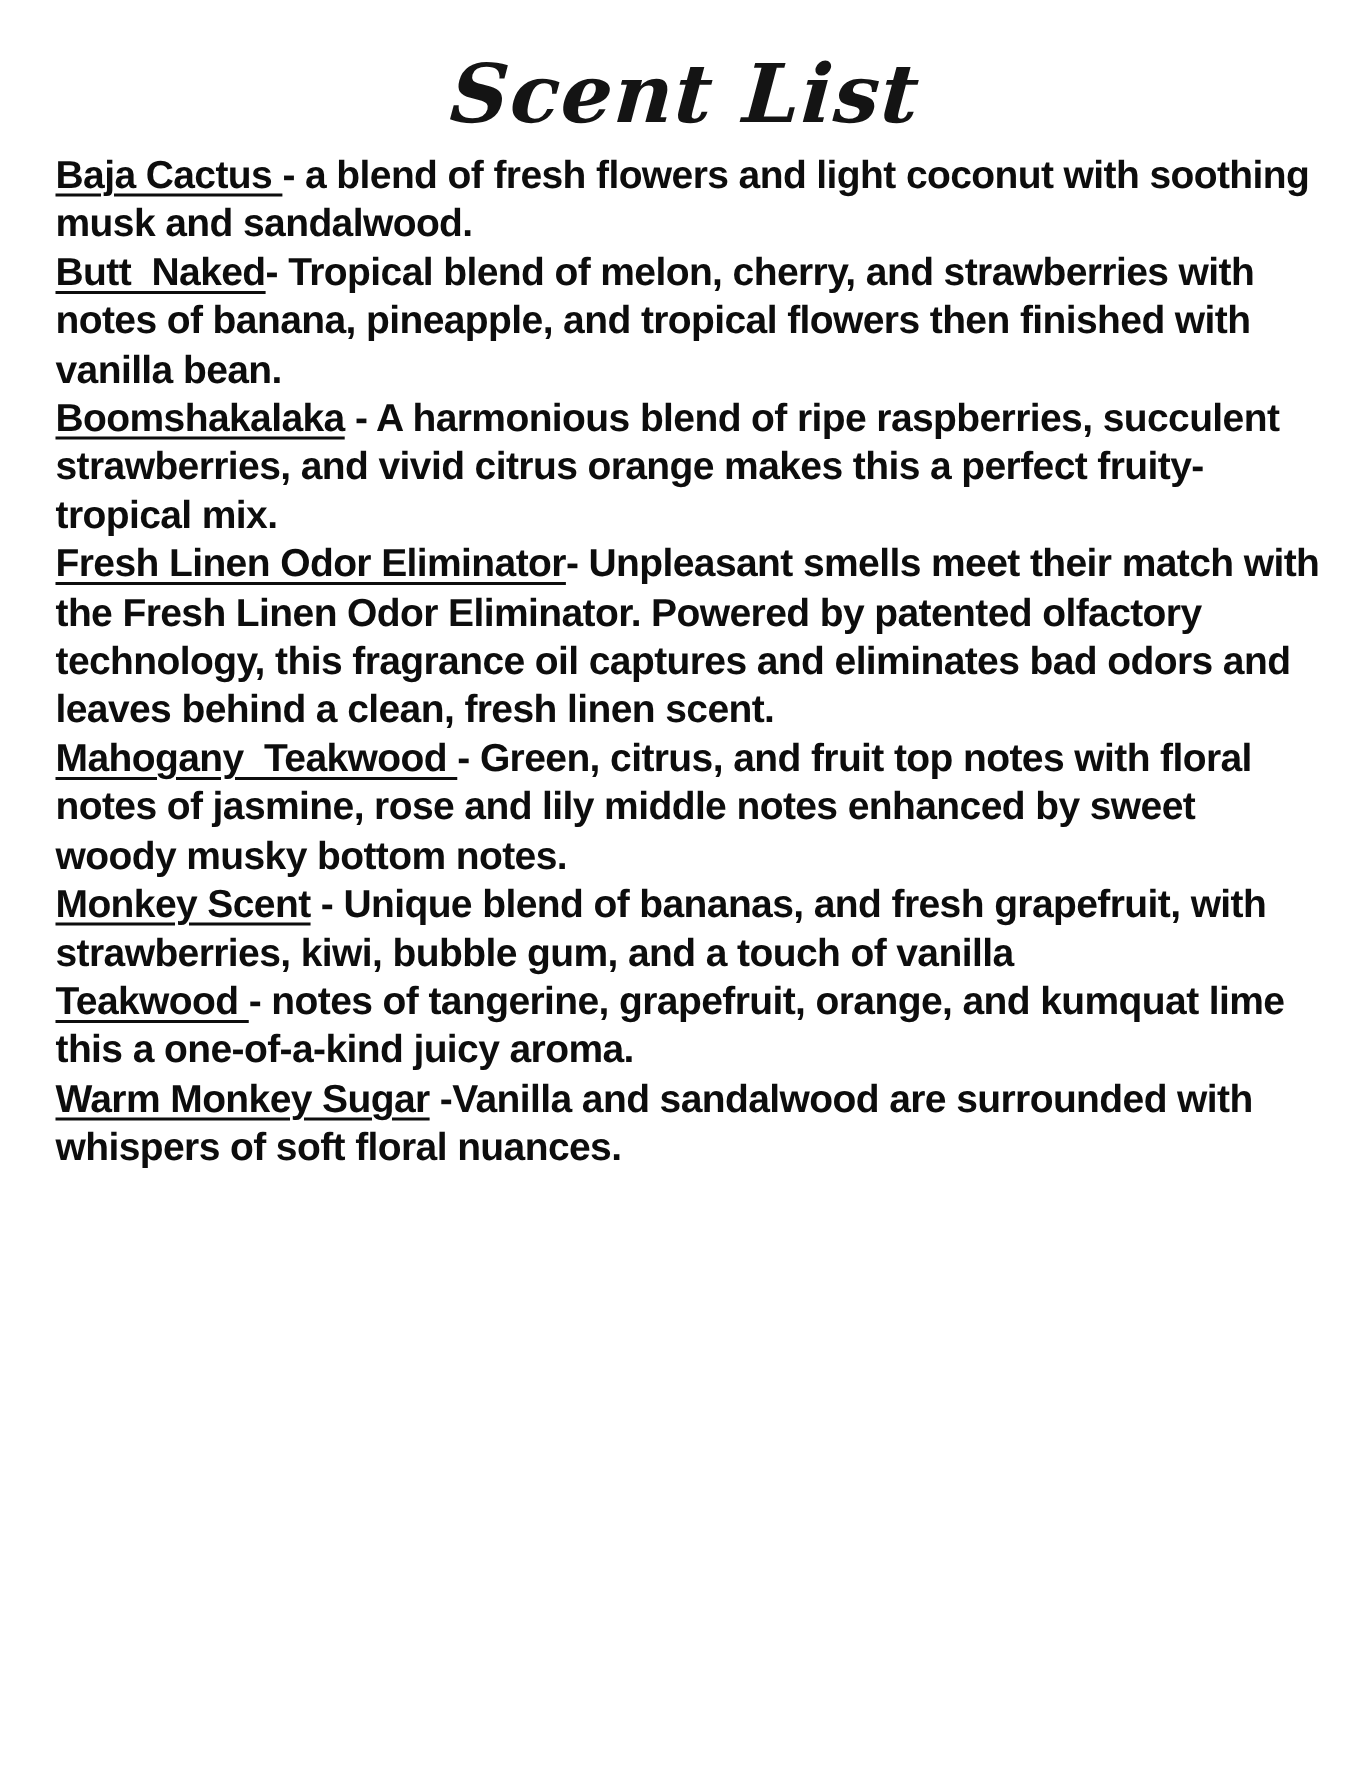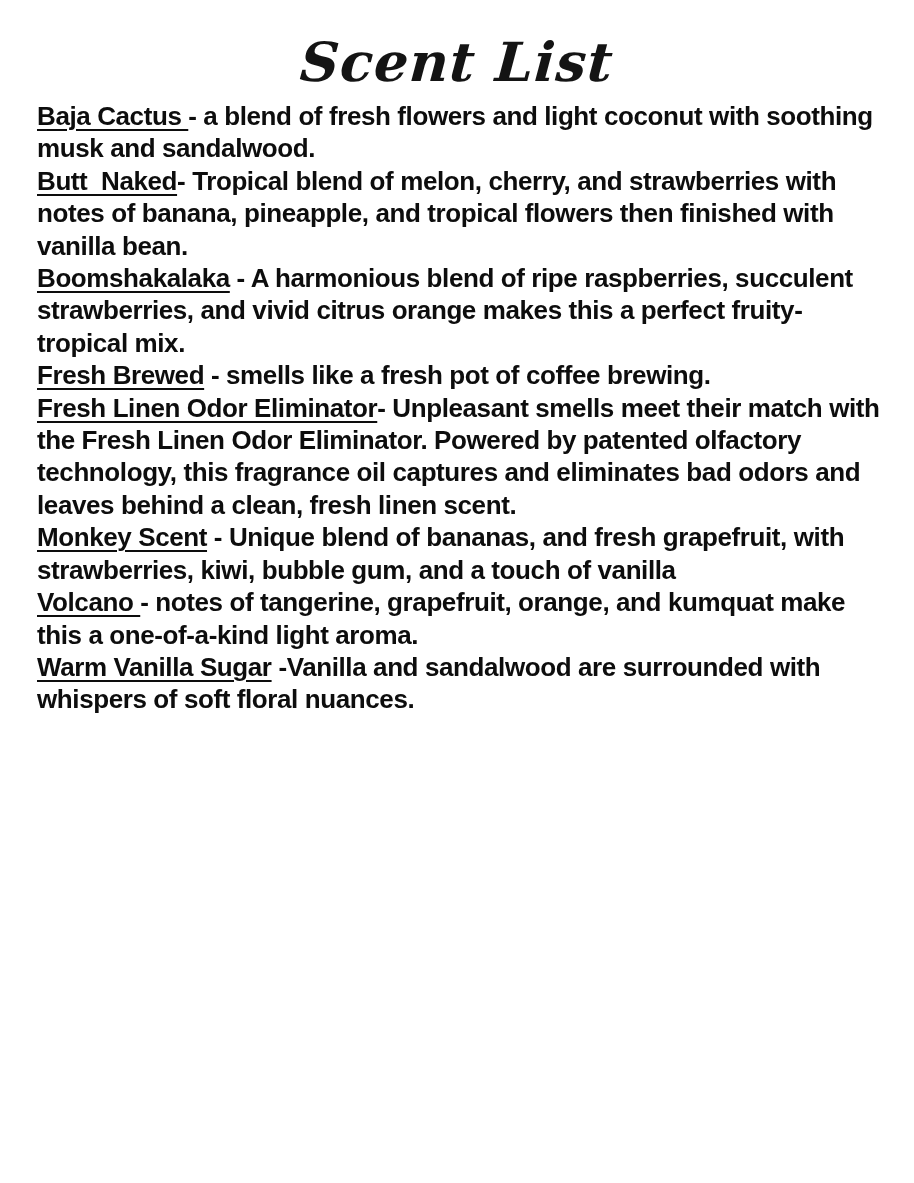--- a/index.html
+++ b/index.html
@@ -54,25 +54,25 @@
   <h1 class="title">Scent List</h1>
 
   <div class="scent-list">
   <p class="scent-entry"><span class="scent-name">Baja Cactus </span><span>- a blend of fresh flowers and light coconut with soothing musk and sandalwood.</span></p>
 
   <p class="scent-entry"><span class="scent-name">Butt  Naked</span><span>- Tropical blend of melon, cherry, and strawberries with notes of banana, pineapple, and tropical flowers then finished with vanilla bean.</span></p>
 
   <p class="scent-entry"><span class="scent-name">Boomshakalaka</span><span> - A harmonious blend of ripe raspberries, succulent strawberries, and vivid citrus orange makes this a perfect fruity-tropical mix.</span></p>
 
 
-  <p class="scent-entry"><span class="scent-name">Fresh Brewed</span><span> - smells like a fresh pot of coffee brewing.</span></p>
 
   <p class="scent-entry"><span class="scent-name">Fresh Linen Odor Eliminator</span><span>- Unpleasant smells meet their match with the Fresh Linen Odor Eliminator. Powered by patented olfactory technology, this fragrance oil captures and eliminates bad odors and leaves behind a clean, fresh linen scent.</span></p>
 
+  <p class="scent-entry"><span class="scent-name">Mahogany  Teakwood </span><span>- Green, citrus, and fruit top notes with floral notes of jasmine, rose and lily middle notes enhanced by sweet woody musky bottom notes.</span></p>
 
   <p class="scent-entry"><span class="scent-name">Monkey Scent</span><span> - Unique blend of bananas, and fresh grapefruit, with strawberries, kiwi, bubble gum, and a touch of vanilla</span></p>
 
 
-  <p class="scent-entry"><span class="scent-name">Volcano </span><span>- notes of tangerine, grapefruit, orange, and kumquat make this a one-of-a-kind light aroma.</span></p>
+  <p class="scent-entry"><span class="scent-name">Teakwood </span><span>- notes of tangerine, grapefruit, orange, and kumquat lime this a one-of-a-kind juicy aroma.</span></p>
 
-  <p class="scent-entry"><span class="scent-name">Warm Vanilla Sugar</span><span> -Vanilla and sandalwood are surrounded with whispers of soft floral nuances.</span></p>
+  <p class="scent-entry"><span class="scent-name">Warm Monkey Sugar</span><span> -Vanilla and sandalwood are surrounded with whispers of soft floral nuances.</span></p>
 </div>
 </div>
 
 </body></html>

